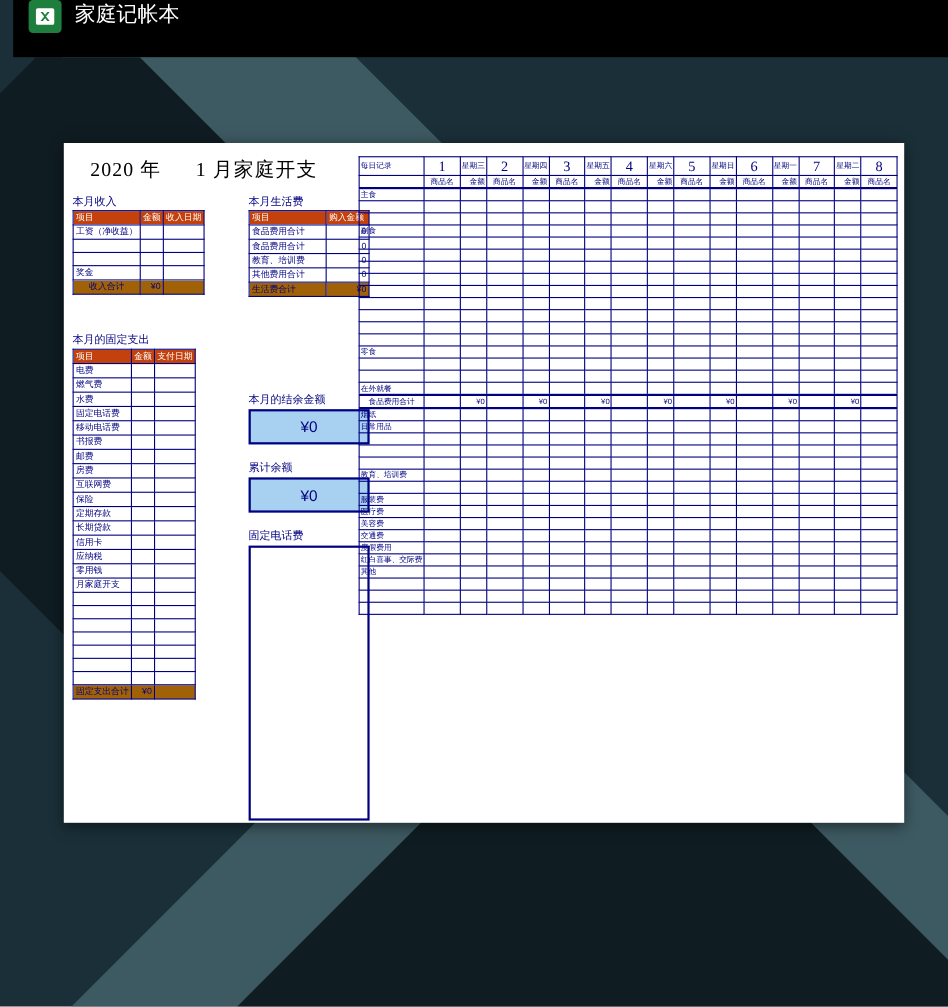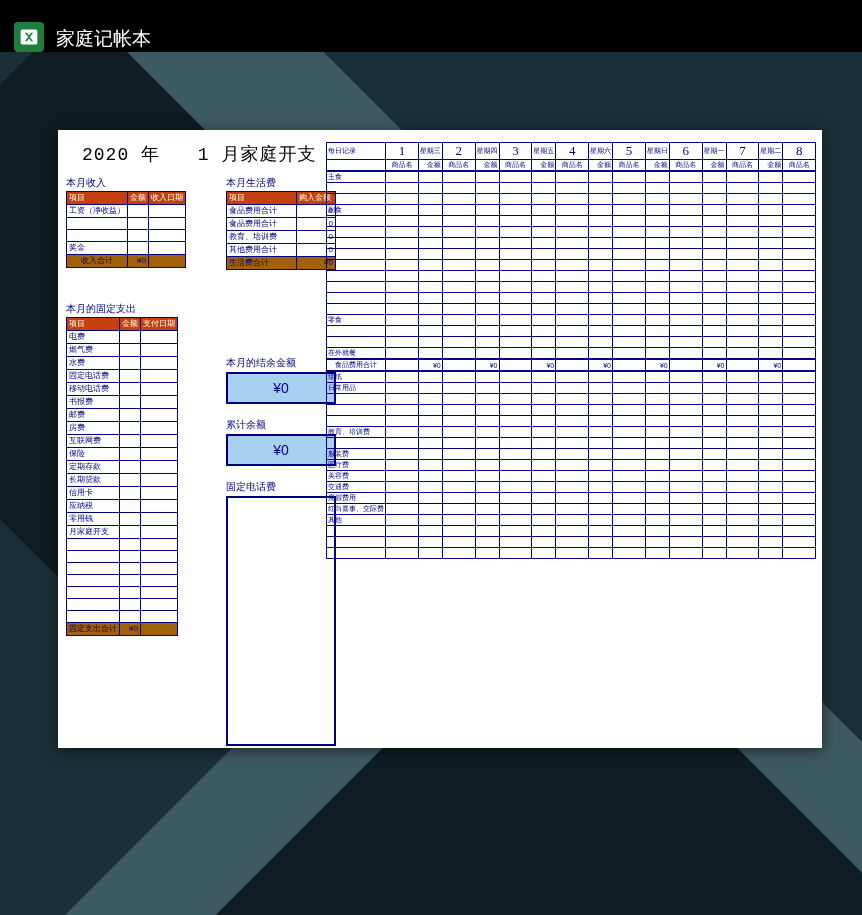--- a/index.html
+++ b/index.html
@@ -1,34 +1,34 @@
 <!DOCTYPE html>
 <html><head>
 <meta charset="utf-8">
 <style>
 * { margin:0; padding:0; box-sizing:border-box; }
 body { width:862px; height:915px; background:#1a2f38; font-family:"Microsoft YaHei", sans-serif; overflow:hidden; position:relative; }
 
 
-.app-header { height:52px; background:#000; display:flex; align-items:flex-end; padding:0 14px; gap:12px; }
+.app-header { height:52px; background:#000; display:flex; align-items:flex-start; padding:0 14px; gap:12px;margin-left:12px; }
 .excel-icon { width:30px; height:30px; background:#1e7e3e; border-radius:4px; display:flex; align-items:center; justify-content:center; }
 .excel-icon svg { width:20px; height:20px; }
 .app-title { color:#fff; font-size:19px; font-weight:500; }
 
 
 .bg-shapes { position:absolute; top:52px; left:0; right:0; bottom:0; overflow:hidden; }
 .tri1 { position:absolute; top:-30px; left:-60px; width:500px; height:500px; background:#3d5961; transform:rotate(45deg); }
 .tri2 { position:absolute; top:40px; left:-130px; width:420px; height:420px; background:#0f1c22; transform:rotate(45deg); }
 .tri3 { position:absolute; bottom:-360px; left:200px; width:700px; height:700px; background:#3d5961; transform:rotate(45deg); }
 .tri4 { position:absolute; bottom:-380px; left:260px; width:600px; height:600px; background:#0f1c22; transform:rotate(45deg); }
 
 
 .sheet-wrap { position:absolute; top:130px; left:58px; width:764px; height:618px; background:#fff; box-shadow:0 3px 12px rgba(0,0,0,.5); padding:6px 6px; font-size:9px; color:#000080; overflow:hidden; }
 
-.sheet-title { font-size:18px; color:#000; font-family:Liberation Mono, monospace; padding:6px 0 10px 18px; letter-spacing:1px; }
+.sheet-title { font-size:18px; color:#000; font-family:Liberation Serif, serif; padding:6px 0 10px 18px; letter-spacing:1px; }
 .sheet-title .yr { display:inline-block; margin-right:26px; }
 
 .left-col { position:absolute; left:8px; top:46px; width:104px; }
 .left-col2 { position:absolute; left:168px; top:46px; width:110px; }
 .daily { position:absolute; left:268px; top:12px; right:6px; }
 
 .sec-head { color:#000080; font-size:10px; margin-bottom:1px; }
 
 
 .tbl { border-collapse:collapse; width:100%; }

